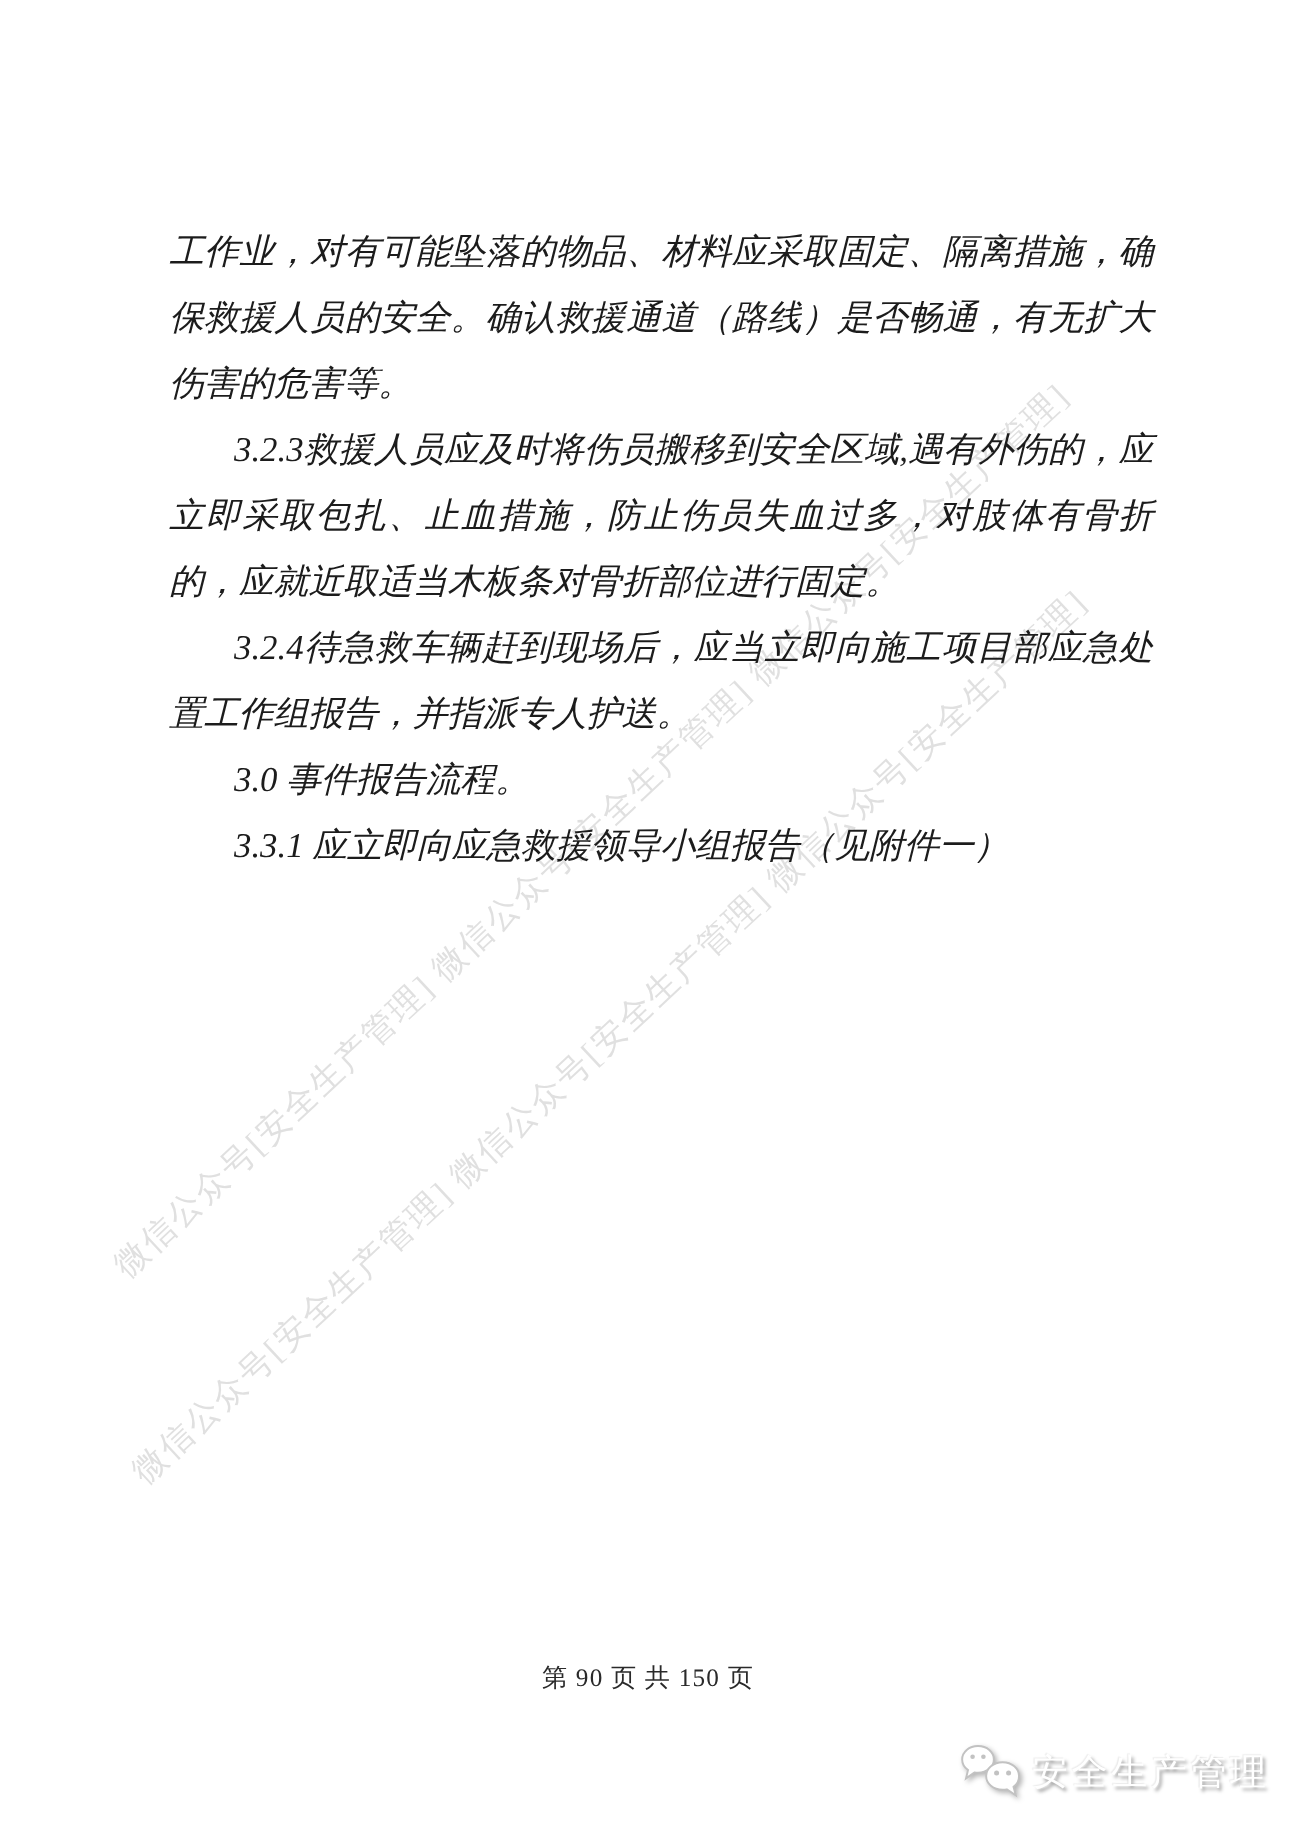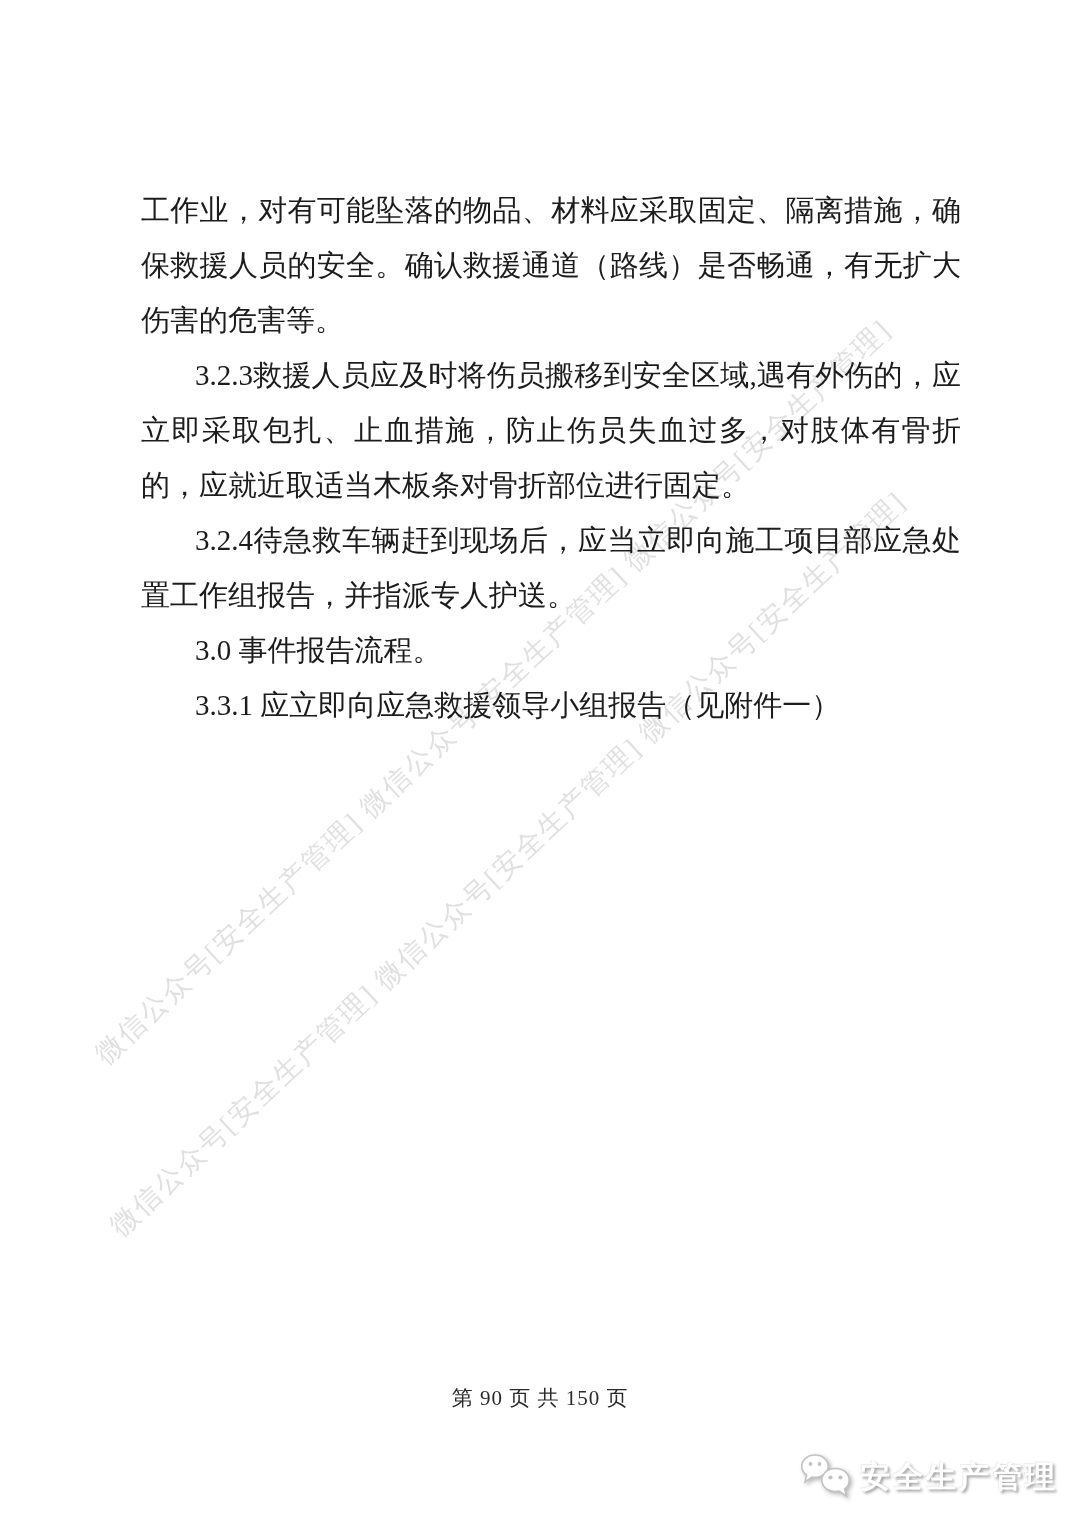--- a/index.html
+++ b/index.html
@@ -35,20 +35,21 @@
   .doc {
     position: absolute;
     left: 141px;
     top: 183px;
     width: 820px;
     color: #1c1c1c;
     font-size: 29px;
     line-height: 55px;
     text-align: justify;
     text-justify: inter-ideograph;
+    font-style: italic;
   }
   .doc p {
     margin: 0;
     word-break: break-all;
   }
   .doc p.indent { text-indent: 54px; }
 
   
   .footer {
     position: absolute;
@@ -68,21 +69,21 @@
     bottom: 26px;
     display: flex;
     align-items: center;
     gap: 7px;
   }
   .brand svg {
     filter: drop-shadow(2px 2px 2px #b5b5b5);
   }
   .brand-name {
     font-family: "Liberation Sans", "DejaVu Sans", sans-serif;
-    font-weight: bold;
+    font-weight: normal;
     font-size: 30px;
     letter-spacing: 3px;
     color: #ffffff;
     text-shadow: 2px 2px 3px #9e9e9e, -1px -1px 1px #ededed;
   }
 </style>
 </head>
 <body>
 
 <div class="page">

